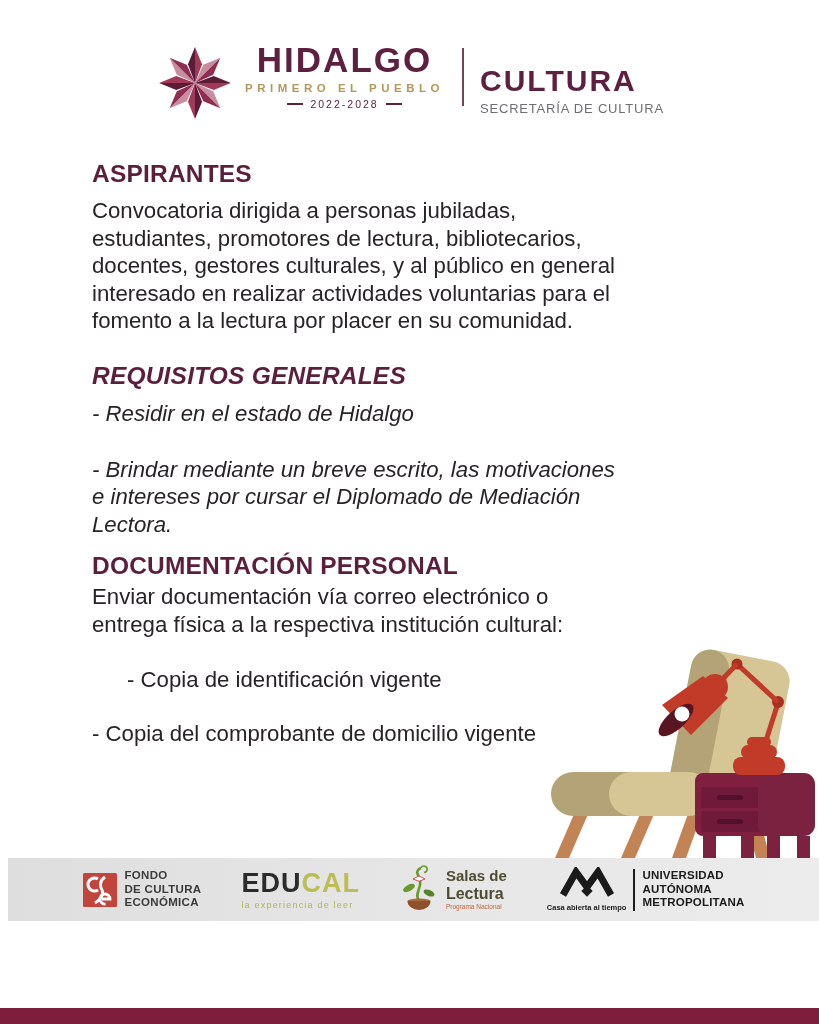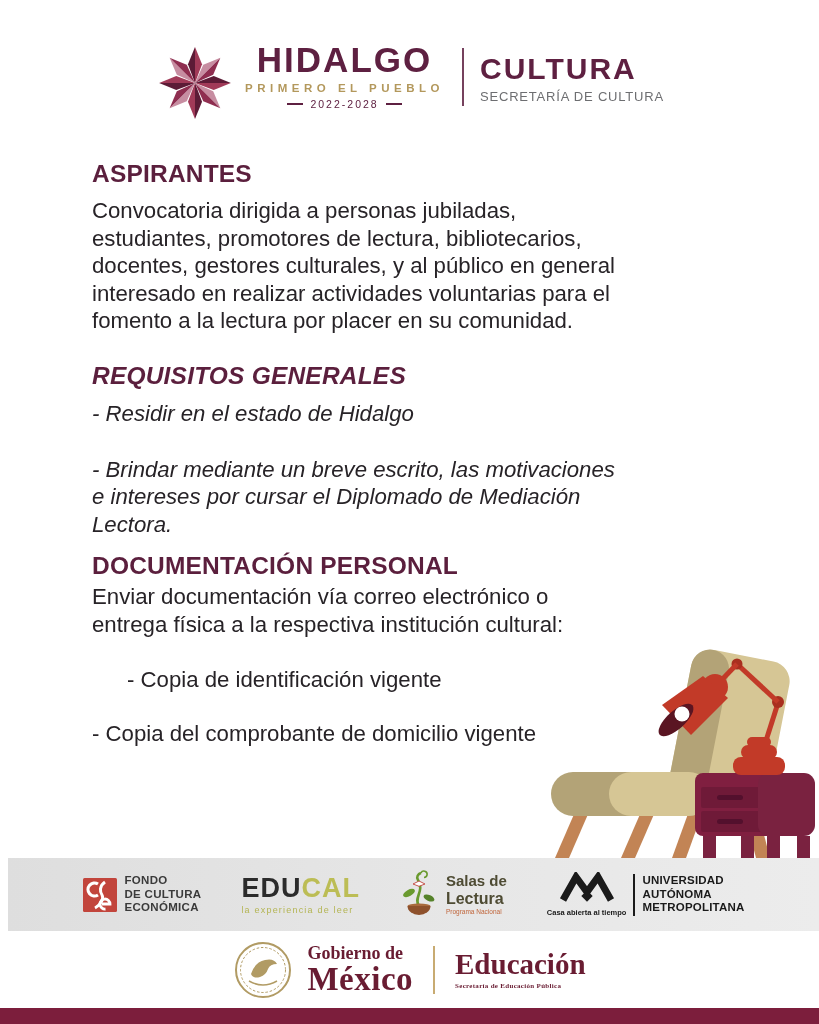--- a/index.html
+++ b/index.html
@@ -27,21 +27,21 @@
   .brand-period {
     display: flex; align-items: center; justify-content: center;
     gap: 7px; margin-top: 4px;
     font-size: 10.5px; font-weight: 400; letter-spacing: 2px; color: #5e2041;
   }
   .period-dash { display: inline-block; width: 16px; height: 2px; background: #5e2041; }
   .header-divider {
     width: 2px; height: 58px; background: #5e2041; opacity: .85;
     margin: 6px 16px 0 18px;
   }
-  .dept-block { text-align: left; margin-top: 12px; }
+  .dept-block { text-align: left; margin-top: 24px; }
   .dept-name {
     font-size: 30px; font-weight: 800; letter-spacing: 2px;
     color: #5e2041; line-height: 1;
   }
   .dept-sub {
     font-size: 13px; color: #6d6e71; letter-spacing: 0.8px; margin-top: 5px;
     white-space: nowrap;
   }
 
   
@@ -60,21 +60,21 @@
   .sec-documentacion { margin-top: 15px; }
   .sec-documentacion .sec-title { margin-bottom: 4px; }
   .doc-bullet-1 { margin-top: 27px; margin-left: 35px; }
   .doc-bullet-2 { margin-top: 27px; }
 
   
   .illustration { position: absolute; right: 0; top: 645px; width: 274px; height: 213px; }
 
   
   .partners-band {
-    position: absolute; top: 858px; height: 73px; left: 8px; right: 0;
+    position: absolute; top: 858px; height: 63px; left: 8px; right: 0;
     background: linear-gradient(90deg, #dedede 0%, #e6e6e6 50%, #ececec 100%);
     display: flex; align-items: center; justify-content: center; gap: 40px;
   }
   .partner { display: flex; align-items: center; }
   .fce-text {
     margin-left: 8px; font-size: 11.5px; font-weight: 600; color: #3a3a3a;
     line-height: 1.18; letter-spacing: 0.3px;
   }
   .educal { display: block; text-align: left; }
   .educal-word { font-size: 27px; font-weight: 700; letter-spacing: 1px; line-height: 1; }
@@ -291,33 +291,16 @@
       <div class="uam-rule"></div>
       <div class="uam-right">
         <div>UNIVERSIDAD</div>
         <div>AUTÓNOMA</div>
         <div>METROPOLITANA</div>
       </div>
     </div>
 
   </div>
 
-  <div class="gov-bar">
-    <svg width="60" height="60" viewBox="0 0 60 60">
-      <circle cx="30" cy="30" r="27" fill="none" stroke="#b19b64" stroke-width="2"></circle>
-      <circle cx="30" cy="30" r="22.5" fill="none" stroke="#b19b64" stroke-width="1" stroke-dasharray="2.5 1.8"></circle>
-      <path d="M18,34 q4,-12 14,-14 q9,-2 12,4 q-7,0 -9,5 q-2,6 -8,8 q-7,2 -9,-3 z" fill="#b19b64"></path>
-      <path d="M16,41 q14,8 28,0" stroke="#b19b64" stroke-width="1.5" fill="none"></path>
-    </svg>
-    <div class="gov-text">
-      <div class="gov-line1">Gobierno de</div>
-      <div class="gov-line2">México</div>
-    </div>
-    <div class="gov-divider"></div>
-    <div class="gov-dept">
-      <div class="gov-dept-name">Educación</div>
-      <div class="gov-dept-sub">Secretaría de Educación Pública</div>
-    </div>
-  </div>
 
   <div class="bottom-strip"></div>
 
 </div>
 
 </body></html>

